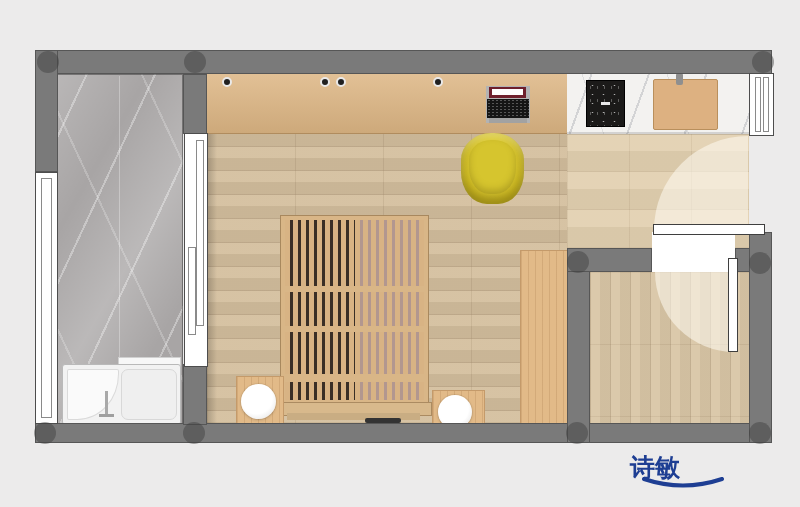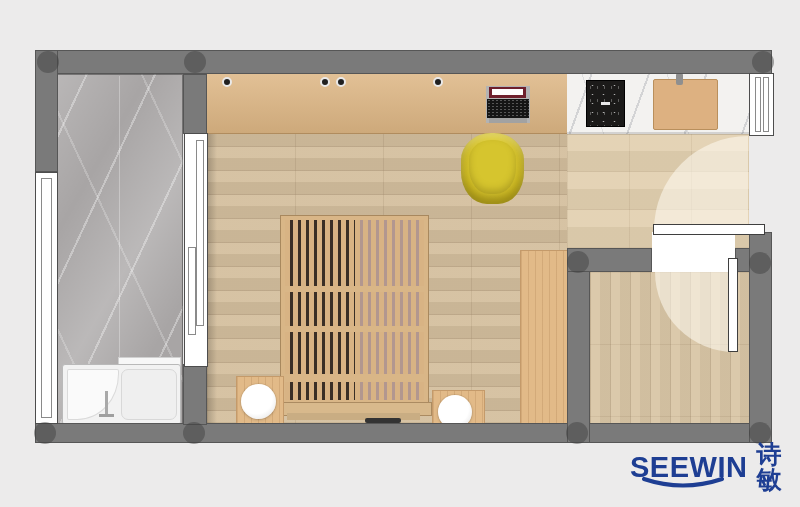--- a/index.html
+++ b/index.html
@@ -187,20 +187,19 @@
   <div class="col" style="left:184px;top:51px;"></div>
   <div class="col" style="left:752px;top:51px;"></div>
   <div class="col" style="left:34px;top:422px;"></div>
   <div class="col" style="left:183px;top:422px;"></div>
   <div class="col" style="left:566px;top:422px;"></div>
   <div class="col" style="left:749px;top:422px;"></div>
   <div class="col" style="left:567px;top:251px;"></div>
   <div class="col" style="left:749px;top:252px;"></div>
 
   <div class="logo" style="left:630px;top:450px;height:34px;">
-    <span class="logo-latin">SEEWIN</span>
     <svg class="logo-swoosh" width="86" height="12" viewBox="0 0 86 12">
       <path d="M4 2 Q43 15 82 2" fill="none" stroke="var(--logo_navy,#1e3e93)" stroke-width="4" stroke-linecap="round"></path>
     </svg>
     <span class="logo-cjk">诗敏</span>
   </div>
 
 </div>
 
 </body></html>

